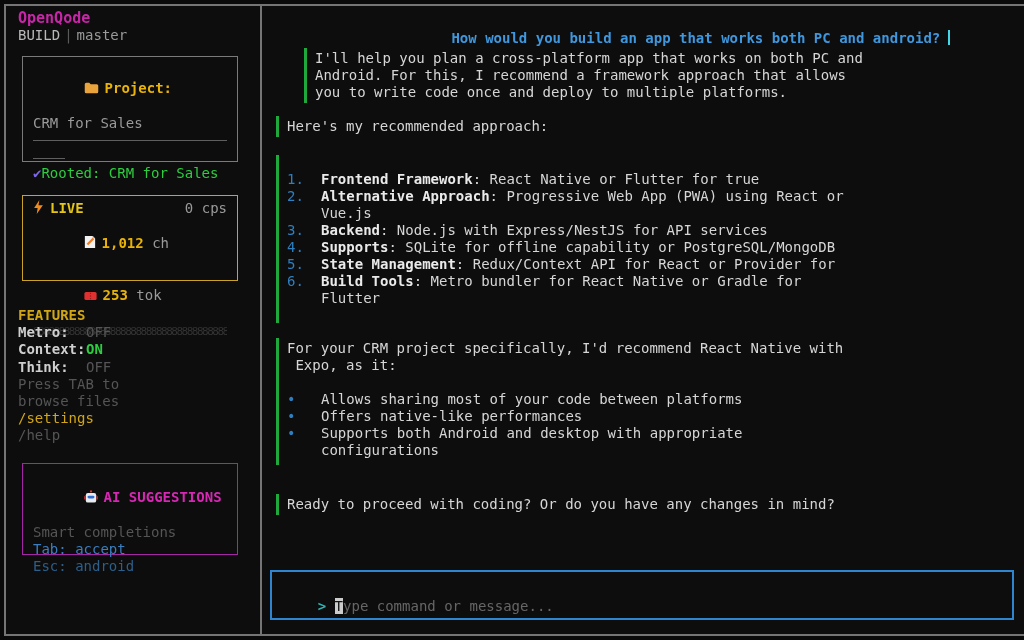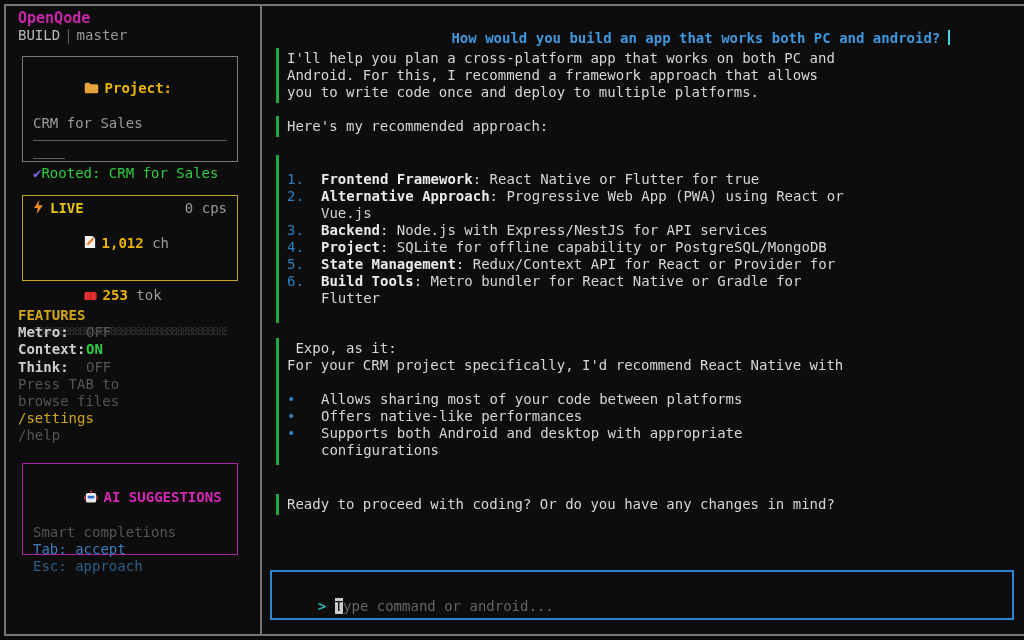--- a/index.html
+++ b/index.html
@@ -47,21 +47,21 @@
 
   
   .question { position:absolute; left:0; top:8px; width:100%; text-align:center;
     color:#3f97dd; font-weight:bold; white-space:pre; }
   .qcursor { display:inline-block; width:2px; height:15px; background:#45d6e8;
     vertical-align:-2px; margin-left:8px; }
 
   .msg { position:absolute; left:14px; border-left:3px solid #1fa83c;
     padding:2px 0 2px 8px; line-height:17px; }
   .msg div { white-space:pre; }
-  .m1 { top:42px; }
+  .m1 { top:42px;margin-left:28px; }
   .m2 { top:110px; }
   .m3 { top:149px; padding-top:16px; padding-bottom:16px; }
   .m4 { top:332px; padding-bottom:6px; }
   .m5 { top:488px; }
   .num, .blt { display:inline-block; width:34px; color:#2d7fc0; }
   .bold-label { font-weight:bold; color:#eaeaea; }
   .wrap { padding-left:34px; }
   .spacer { height:17px; }
 
   .input-box { position:absolute; left:8px; top:564px; width:744px; height:50px;
@@ -135,21 +135,21 @@
       <span class="ic"><svg width="14" height="13" viewBox="0 0 16 15">
             <circle cx="8" cy="1.6" r="1.3" fill="#e03131"></circle>
             <rect x="2" y="3.5" width="12" height="11" rx="2.5" fill="#e8eaed"></rect>
             <rect x="0.2" y="7" width="1.5" height="4" rx="0.7" fill="#e03131"></rect>
             <rect x="14.3" y="7" width="1.5" height="4" rx="0.7" fill="#e03131"></rect>
             <rect x="4" y="6.5" width="8" height="3.4" rx="1.7" fill="#2f6fd4"></rect>
           </svg></span><span class="ai-title">AI SUGGESTIONS</span>
     </div>
     <div class="dim">Smart completions</div>
     <div class="blue1">Tab: accept</div>
-    <div class="blue2">Esc: approach</div>
+    <div class="blue2">Esc: android</div>
   </div>
 </div>
 
 <div class="panel main">
 
   <div class="question">
     <span>How would you build an app that works both PC and android?</span><span class="qcursor"></span>
   </div>
 
   <div class="msg m1">
@@ -160,37 +160,37 @@
 
   <div class="msg m2">
     <div>Here's my recommended approach:</div>
   </div>
 
   <div class="msg m3">
     <div><span class="num">1.</span><span class="bold-label">Frontend Framework</span><span>: React Native or Flutter for true</span></div>
     <div><span class="num">2.</span><span class="bold-label">Alternative Approach</span><span>: Progressive Web App (PWA) using React or</span></div>
     <div class="wrap"><span>Vue.js</span></div>
     <div><span class="num">3.</span><span class="bold-label">Backend</span><span>: Node.js with Express/NestJS for API services</span></div>
-    <div><span class="num">4.</span><span class="bold-label">Project</span><span>: SQLite for offline capability or PostgreSQL/MongoDB</span></div>
+    <div><span class="num">4.</span><span class="bold-label">Supports</span><span>: SQLite for offline capability or PostgreSQL/MongoDB</span></div>
     <div><span class="num">5.</span><span class="bold-label">State Management</span><span>: Redux/Context API for React or Provider for</span></div>
     <div><span class="num">6.</span><span class="bold-label">Build Tools</span><span>: Metro bundler for React Native or Gradle for</span></div>
     <div class="wrap"><span>Flutter</span></div>
   </div>
 
   <div class="msg m4">
+    <div>For your CRM project specifically, I'd recommend React Native with</div>
     <div> Expo, as it:</div>
-    <div>For your CRM project specifically, I'd recommend React Native with</div>
     <div class="spacer"></div>
     <div><span class="blt">•</span><span>Allows sharing most of your code between platforms</span></div>
     <div><span class="blt">•</span><span>Offers native-like performances</span></div>
     <div><span class="blt">•</span><span>Supports both Android and desktop with appropriate</span></div>
     <div class="wrap"><span>configurations</span></div>
   </div>
 
   <div class="msg m5">
     <div>Ready to proceed with coding? Or do you have any changes in mind?</div>
   </div>
 
   <div class="input-box">
-    <span class="prompt">&gt;</span><span> </span><span class="block-cursor">T</span><span class="placeholder">ype command or android...</span>
+    <span class="prompt">&gt;</span><span> </span><span class="block-cursor">T</span><span class="placeholder">ype command or message...</span>
   </div>
 
 </div>
 
 </body></html>

